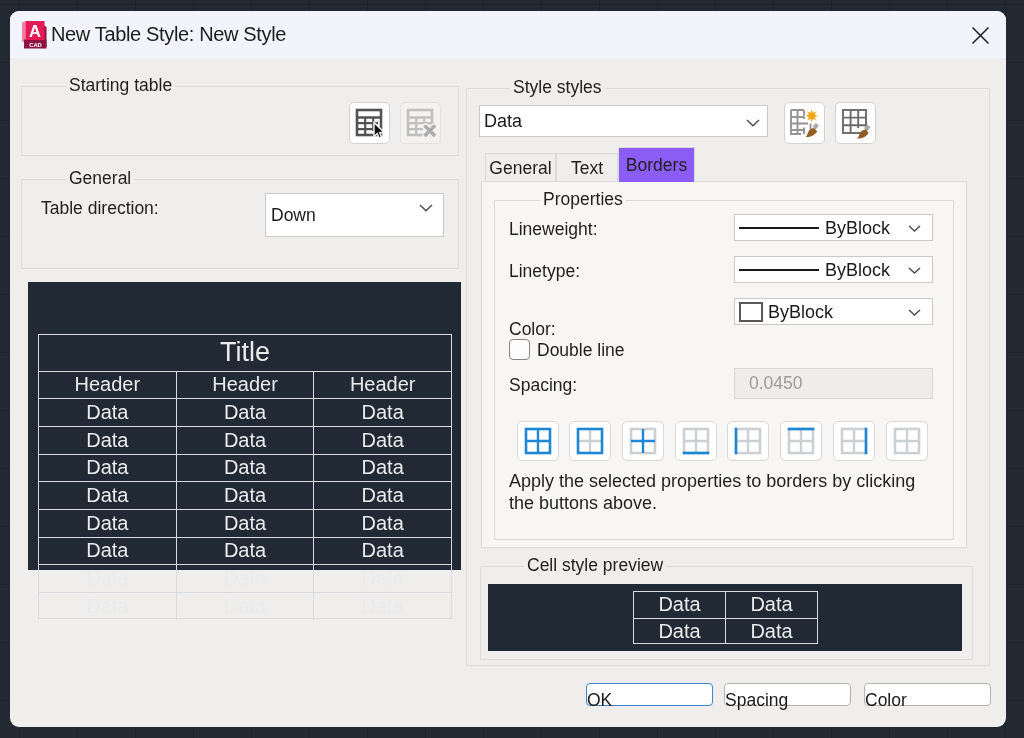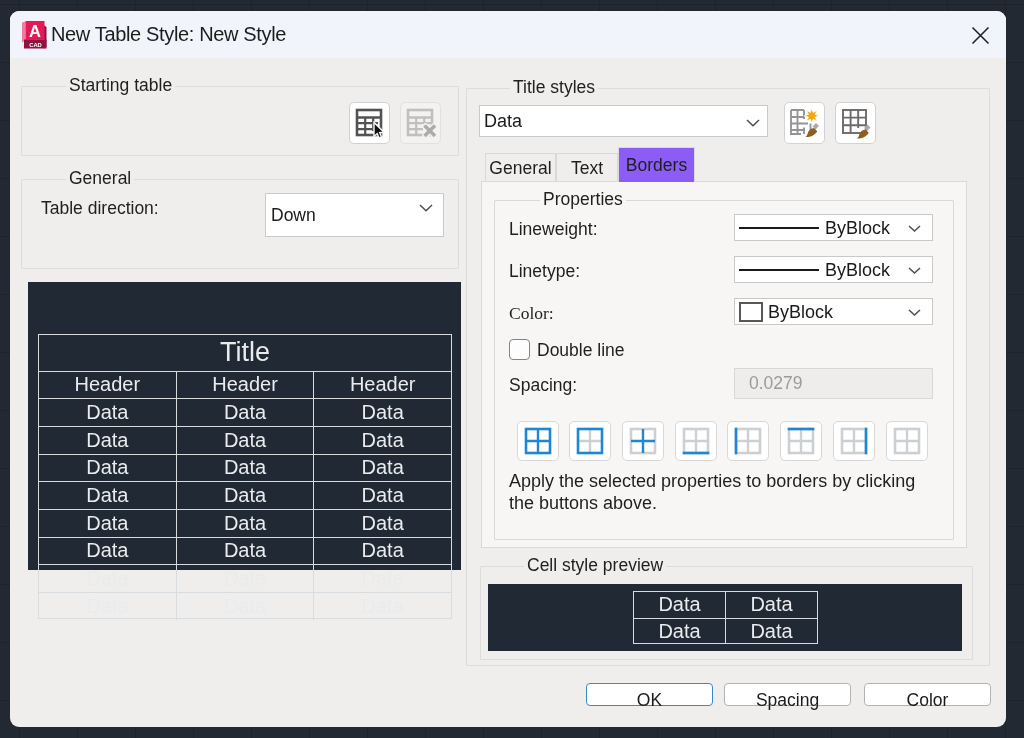--- a/index.html
+++ b/index.html
@@ -56,21 +56,21 @@
     font-size:17.5px; color:#1f1f1f; text-align:center;
   }
   .bbtn {
     position:absolute; top:409.5px; width:42px; height:40px; background:#fff;
     border:1px solid #d8d8d8; border-radius:5px; z-index:2;
     display:flex; align-items:center; justify-content:center;
   }
   .bottombtn {
     position:absolute; top:672px; width:127px; height:23px; background:#fff;
     border:1px solid #b3b3b3; border-radius:4px; font-size:17.5px; color:#1a1a1a;
-    text-align:center; line-height:33px;
+    line-height:33px;
   }
 </style>
 </head>
 <body>
 <div id="bg-grid"></div>
 <div id="dialog">
   <div id="titlebar">
     <svg id="logo" style="position:absolute;left:12px;top:10px;" width="26" height="28" viewBox="0 0 26 28">
       <polygon points="0,1.5 3.5,0.5 3.5,19.5 0,21.5" fill="#ef7d9d"></polygon>
       <polygon points="21.5,4 24.5,6 24.5,26 21.5,27.5" fill="#8e1340"></polygon>
@@ -179,21 +179,21 @@
         </div>
       <div class="prow" style="height:27.7px; font-size:20px;">
           <div class="pcell">Data</div>
           <div class="pcell">Data</div>
           <div class="pcell">Data</div>
         </div>
     </div>
   </div>
 
   <div class="groupbox" style="left:456px; top:77px; width:524px; height:578px;">
-    <div class="grouplabel" style="left:6px;">Title styles</div>
+    <div class="grouplabel" style="left:6px;">Style styles</div>
   </div>
   <div class="combo" id="combo-data" style="left:469px; top:94px; width:289px; height:32px; padding-left:4px; font-size:18px;">Data
     <svg style="position:absolute; right:7px; top:13px;" width="14" height="8" viewBox="0 0 14 8">
         <path d="M1 1 L7 6.8 L13 1" stroke="#4e4e4e" stroke-width="1.5" fill="none"></path>
       </svg>
   </div>
   <div class="btn40" id="btn-newstyle" style="left:774px; top:91px;">
     <svg width="34" height="34" viewBox="0 0 34 34">
       <g stroke="#949494" fill="none" stroke-width="1.9">
         <path d="M3 4 L16 4 M3 4 L3 28 L13 28 M3 11 L15 11 M3 17.5 L20 17.5 M3 24 L17 24 M9.5 4 L9.5 28 M16 4 L16 13 M16 21.5 L16 28 M22.5 17.5 L22.5 24"></path>
@@ -221,21 +221,21 @@
   <div class="tab" style="left:475px; top:142px; width:71px; height:29px; line-height:29px; background:#efeeec;">General</div>
   <div class="tab" style="left:546px; top:142px; width:62px; height:29px; line-height:29px; background:#efeeec;">Text</div>
   <div class="tab" style="left:608px; top:136px; width:77px; height:35px; line-height:34px; background:#8b5cf6; z-index:3;">Borders</div>
   <div id="tabpanel" style="position:absolute; left:471px; top:170px; width:486px; height:367px; background:#f7f6f5; border:1px solid #dadada; z-index:1;"></div>
 
   <div class="groupbox" style="left:484px; top:189px; width:460px; height:340px; z-index:2; border-color:#d9d9d9;">
     <div class="grouplabel" style="left:8px; background:#f7f6f5;">Properties</div>
   </div>
   <div class="abslabel" style="left:499px; top:208px; z-index:2;">Lineweight:</div>
   <div class="abslabel" style="left:499px; top:250px; z-index:2;">Linetype:</div>
-  <div class="abslabel" style="left:499px; top:292px; z-index:2;font-family:Liberation Serif, serif;">Color:</div>
+  <div class="abslabel" style="left:499px; top:308px; z-index:2;">Color:</div>
   <div class="abslabel" style="left:527px; top:329px; z-index:2;">Double line</div>
   <div class="abslabel" style="left:499px; top:364px; z-index:2;">Spacing:</div>
 
   <div class="combo" id="dd-lineweight" style="left:724px; top:202.6px; width:199px; height:27px; z-index:2;">
     <div style="position:absolute; left:4px; top:12.5px; width:80px; height:2px; background:#1a1a1a;"></div>
     <span style="position:absolute; left:90px; top:3px; font-size:18px;">ByBlock</span>
     <svg style="position:absolute; right:11px; top:10px;" width="13" height="7" viewBox="0 0 13 7">
         <path d="M1 1 L6.5 6 L12 1" stroke="#4e4e4e" stroke-width="1.5" fill="none"></path>
       </svg>
   </div>
@@ -247,21 +247,21 @@
       </svg>
   </div>
   <div class="combo" id="dd-color" style="left:724px; top:286.6px; width:199px; height:27px; z-index:2;">
     <div style="position:absolute; left:3.5px; top:3px; width:24px; height:20.5px; background:#fff; border:2px solid #585858; box-sizing:border-box;"></div>
     <span style="position:absolute; left:33px; top:3px; font-size:18px;">ByBlock</span>
     <svg style="position:absolute; right:11px; top:10px;" width="13" height="7" viewBox="0 0 13 7">
         <path d="M1 1 L6.5 6 L12 1" stroke="#4e4e4e" stroke-width="1.5" fill="none"></path>
       </svg>
   </div>
   <div id="checkbox-dl" style="position:absolute; left:499px; top:328px; width:21px; height:21px; background:#fdfdfd; border:1.5px solid #848484; border-radius:4px; z-index:2;"></div>
-  <div id="spacing-input" style="position:absolute; left:724px; top:357px; width:199px; height:31px; background:#eeedeb; border:1px solid #d8d8d8; z-index:2; font-size:17.5px; color:#9b9b9b; line-height:29px; padding-left:14px;">0.0279</div>
+  <div id="spacing-input" style="position:absolute; left:724px; top:357px; width:199px; height:31px; background:#eeedeb; border:1px solid #d8d8d8; z-index:2; font-size:17.5px; color:#9b9b9b; line-height:29px; padding-left:14px;">0.0450</div>
 
   <div class="bbtn" style="left:506.6px;">
       <svg width="28" height="28" viewBox="0 0 28 28">
         <rect x="2" y="2" width="24" height="24" fill="none" stroke="#1e87d5" stroke-width="2.6"></rect>
         <path d="M14 2 L14 26 M2 14 L26 14" stroke="#1e87d5" stroke-width="2.4" fill="none"></path>
       </svg>
     </div>
   <div class="bbtn" style="left:559.3px;">
       <svg width="28" height="28" viewBox="0 0 28 28">
         <path d="M14 2 L14 26 M2 14 L26 14" stroke="#ccd0d3" stroke-width="2.4" fill="none"></path>

